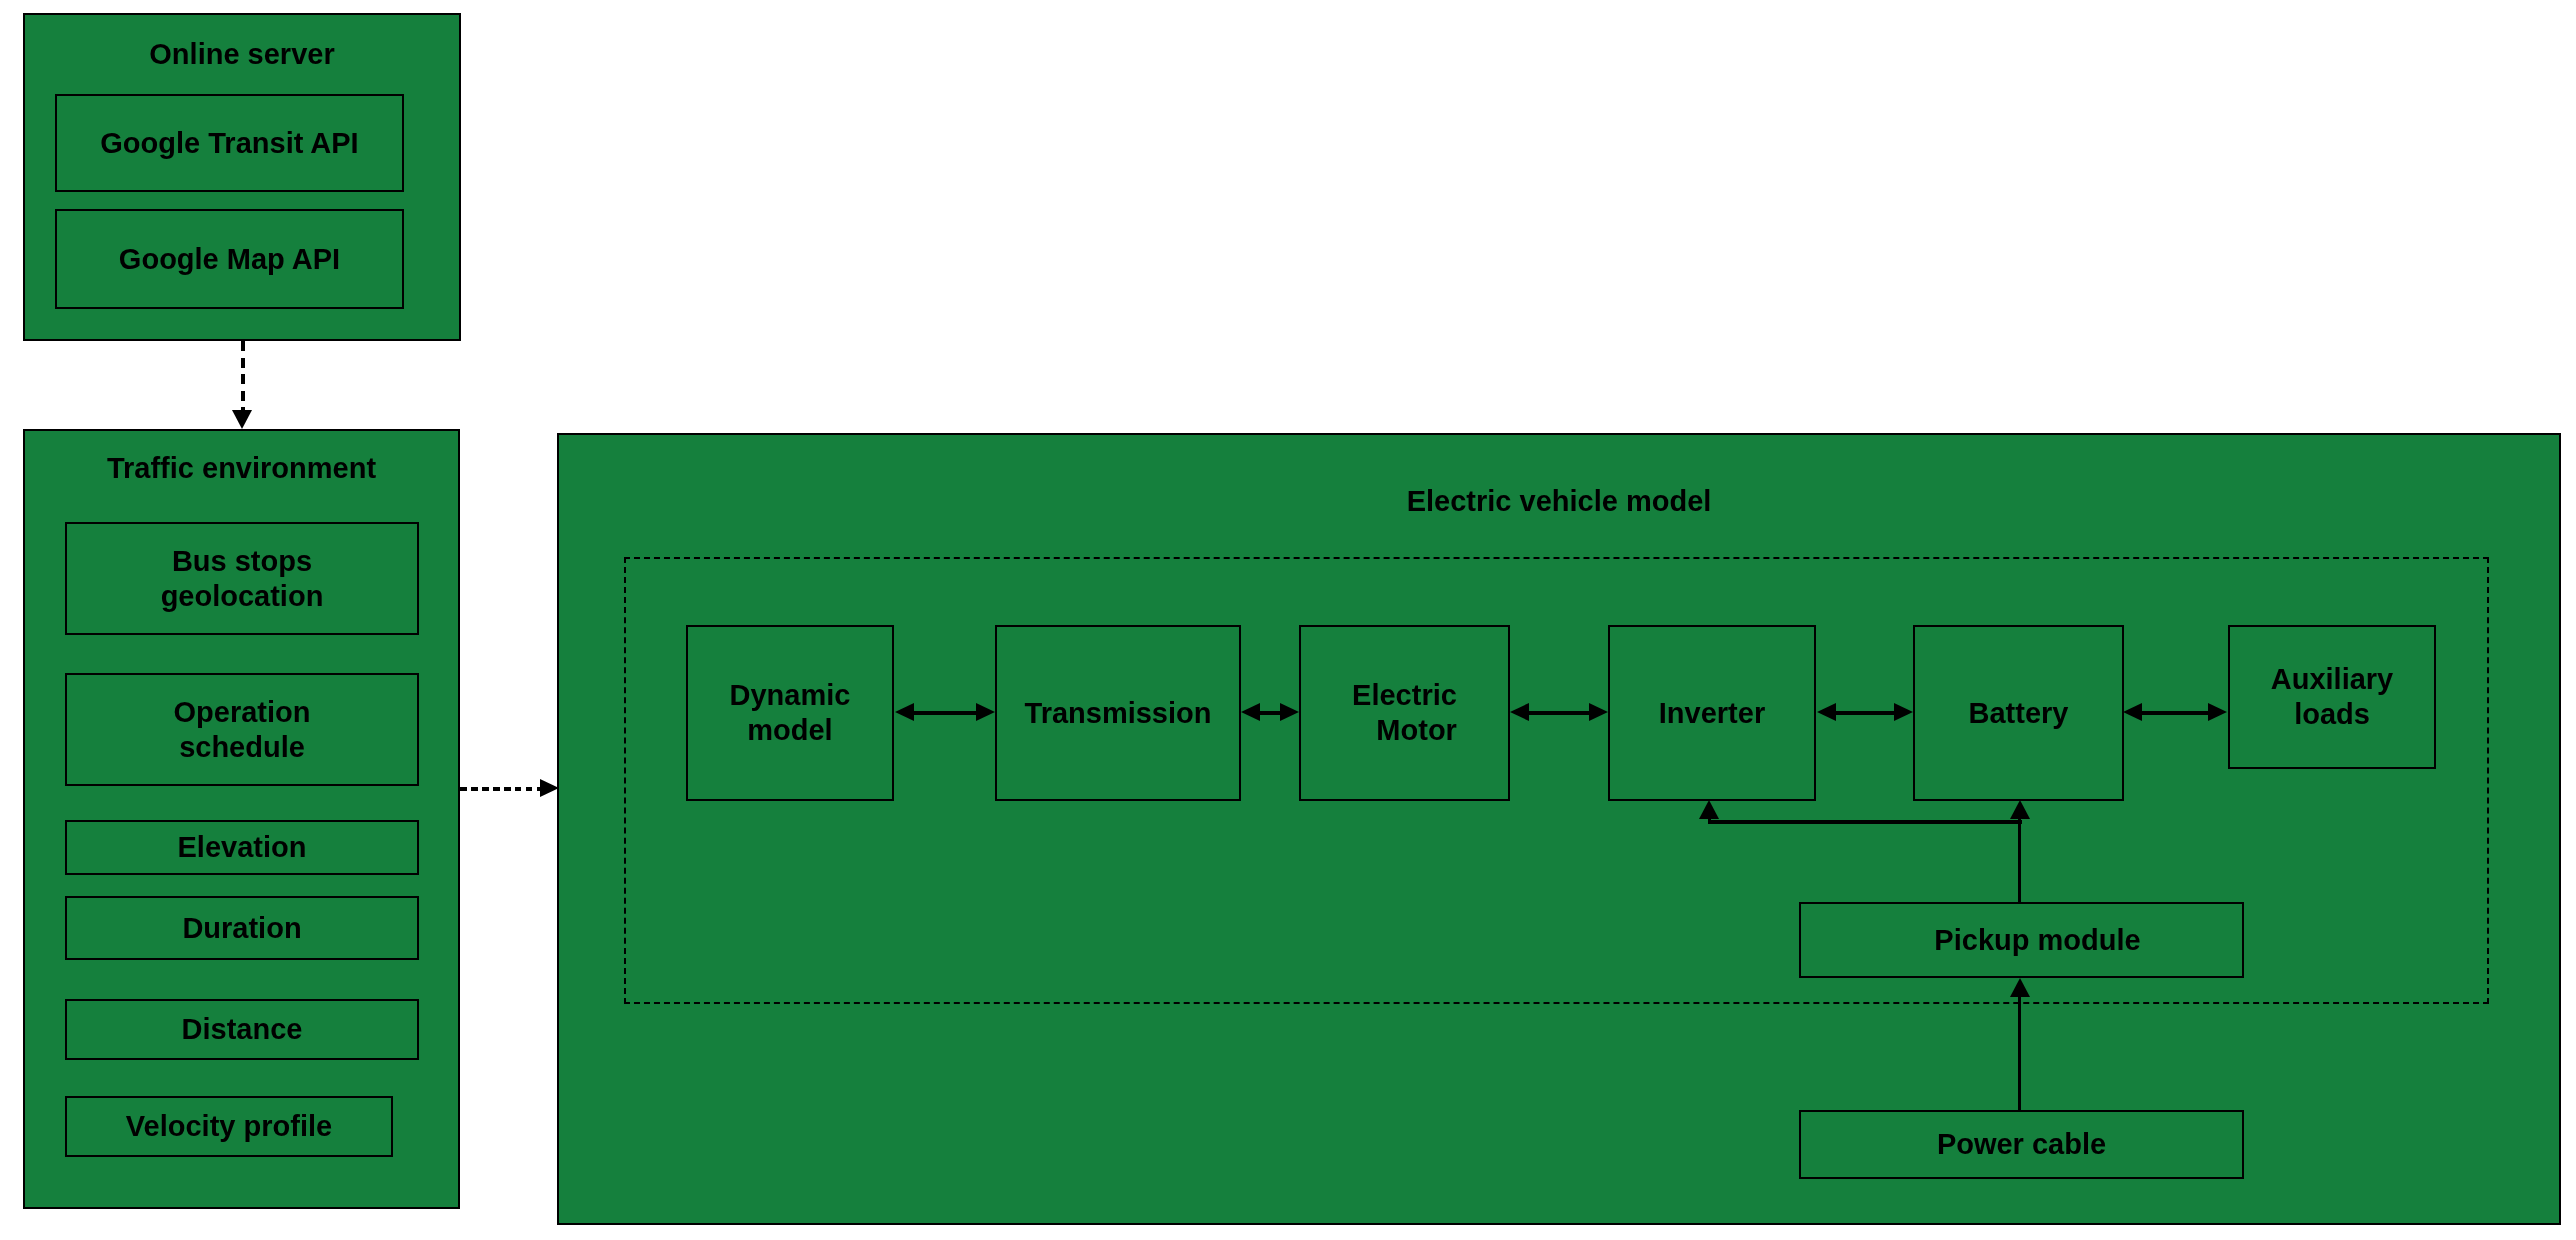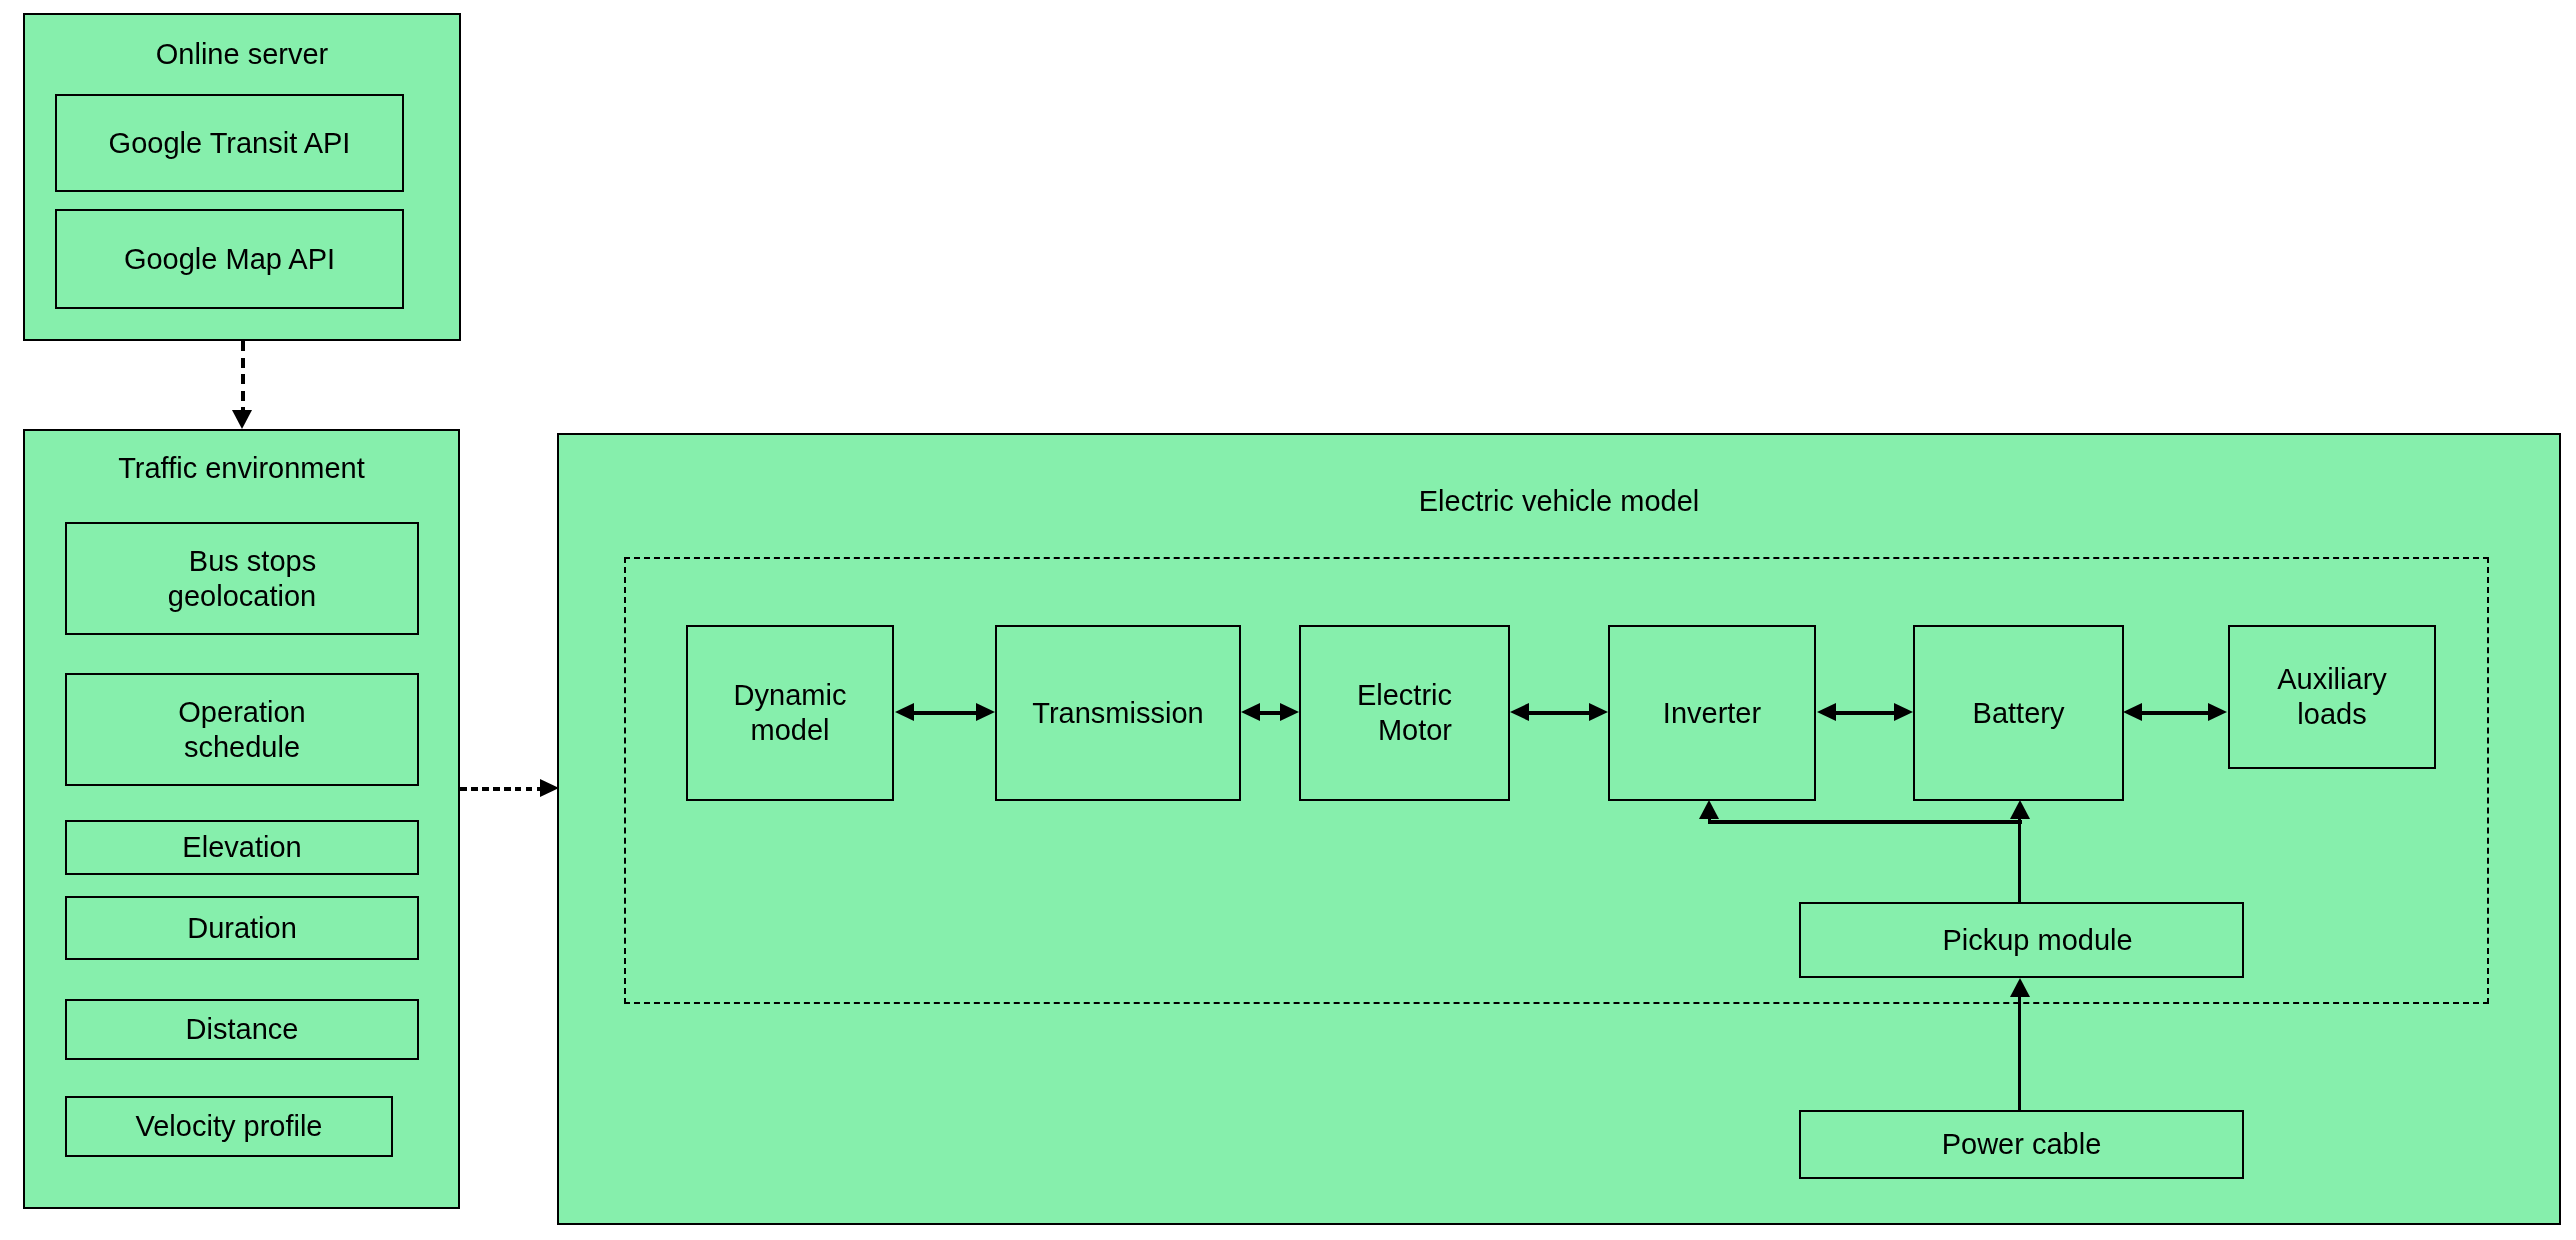--- a/index.html
+++ b/index.html
@@ -1,21 +1,21 @@
 <!DOCTYPE html>
 <html style="font-size:11.6px"><head>
 <meta charset="utf-8">
 <style>
   html,body{margin:0;padding:0;background:#ffffff;}
   .diagram{
     position:relative;width:2576px;height:1240px;background:#ffffff;
     font-family:"Liberation Sans",sans-serif;color:#000;
     font-size:29px;line-height:35px;overflow:hidden;
   }
-  .box{position:absolute;box-sizing:border-box;border:2.9px solid #000;background:#86efac;}
+  .box{position:absolute;box-sizing:border-box;border:2.9px solid #000;background:#15803d;font-weight:bold;}
   .b3{border-width:2.2px;}
   .lbl{display:flex;align-items:center;justify-content:center;text-align:center;white-space:pre-line;}
   .title{position:absolute;left:0;right:0;text-align:center;}
   .dashed-rect{position:absolute;box-sizing:border-box;border:2.9px dashed #000;background:transparent;}
   .line{position:absolute;background:#000;}
   .tri{position:absolute;width:0;height:0;}
   .tri-up{border-left:10px solid transparent;border-right:10px solid transparent;border-bottom:19px solid #000;}
   .tri-down{border-left:10px solid transparent;border-right:10px solid transparent;border-top:19px solid #000;}
   .tri-left{border-top:9.4px solid transparent;border-bottom:9.4px solid transparent;border-right:19px solid #000;}
   .tri-right{border-top:9.4px solid transparent;border-bottom:9.4px solid transparent;border-left:19px solid #000;}
@@ -35,21 +35,21 @@
     <div class="title" style="top:22px;">Online server</div>
     <div class="box b3 lbl" style="left:30px;top:79px;width:349px;height:98px;">Google Transit API</div>
     <div class="box b3 lbl" style="left:30px;top:194px;width:349px;height:100px;">Google Map API</div>
   </div>
 
   <div class="vdash" style="left:241px;top:341px;height:69px;"></div>
   <div class="tri tri-down" style="left:232px;top:410px;"></div>
 
   <div class="box" style="left:23px;top:429px;width:437px;height:780px;">
     <div class="title" style="top:20px;">Traffic environment</div>
-    <div class="box b3 lbl" style="left:40px;top:91px;width:354px;height:113px;text-align:right;">Bus stops
+    <div class="box b3 lbl" style="left:40px;top:91px;width:354px;height:113px;">Bus stops
 geolocation</div>
     <div class="box b3 lbl" style="left:40px;top:242px;width:354px;height:113px;">Operation
 schedule</div>
     <div class="box b3 lbl" style="left:40px;top:389px;width:354px;height:55px;">Elevation</div>
     <div class="box b3 lbl" style="left:40px;top:465px;width:354px;height:64px;">Duration</div>
     <div class="box b3 lbl" style="left:40px;top:568px;width:354px;height:61px;">Distance</div>
     <div class="box b3 lbl" style="left:40px;top:665px;width:328px;height:61px;">Velocity profile</div>
   </div>
 
   <div class="hdot" style="left:460px;top:787px;width:80px;"></div>

